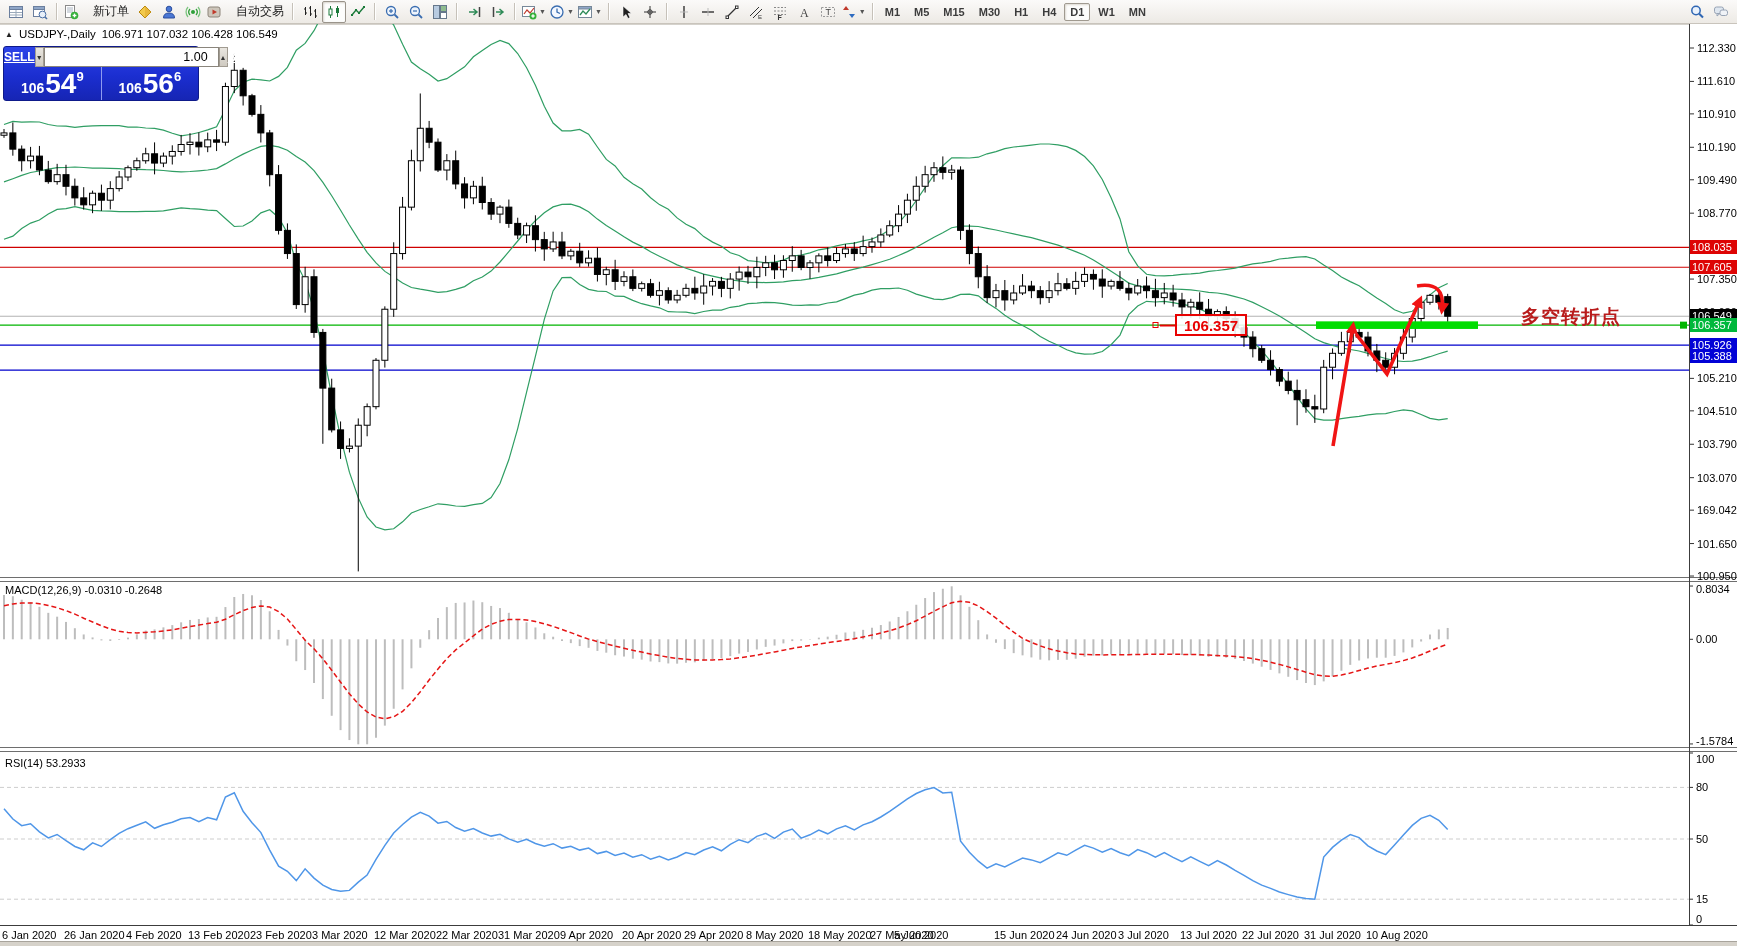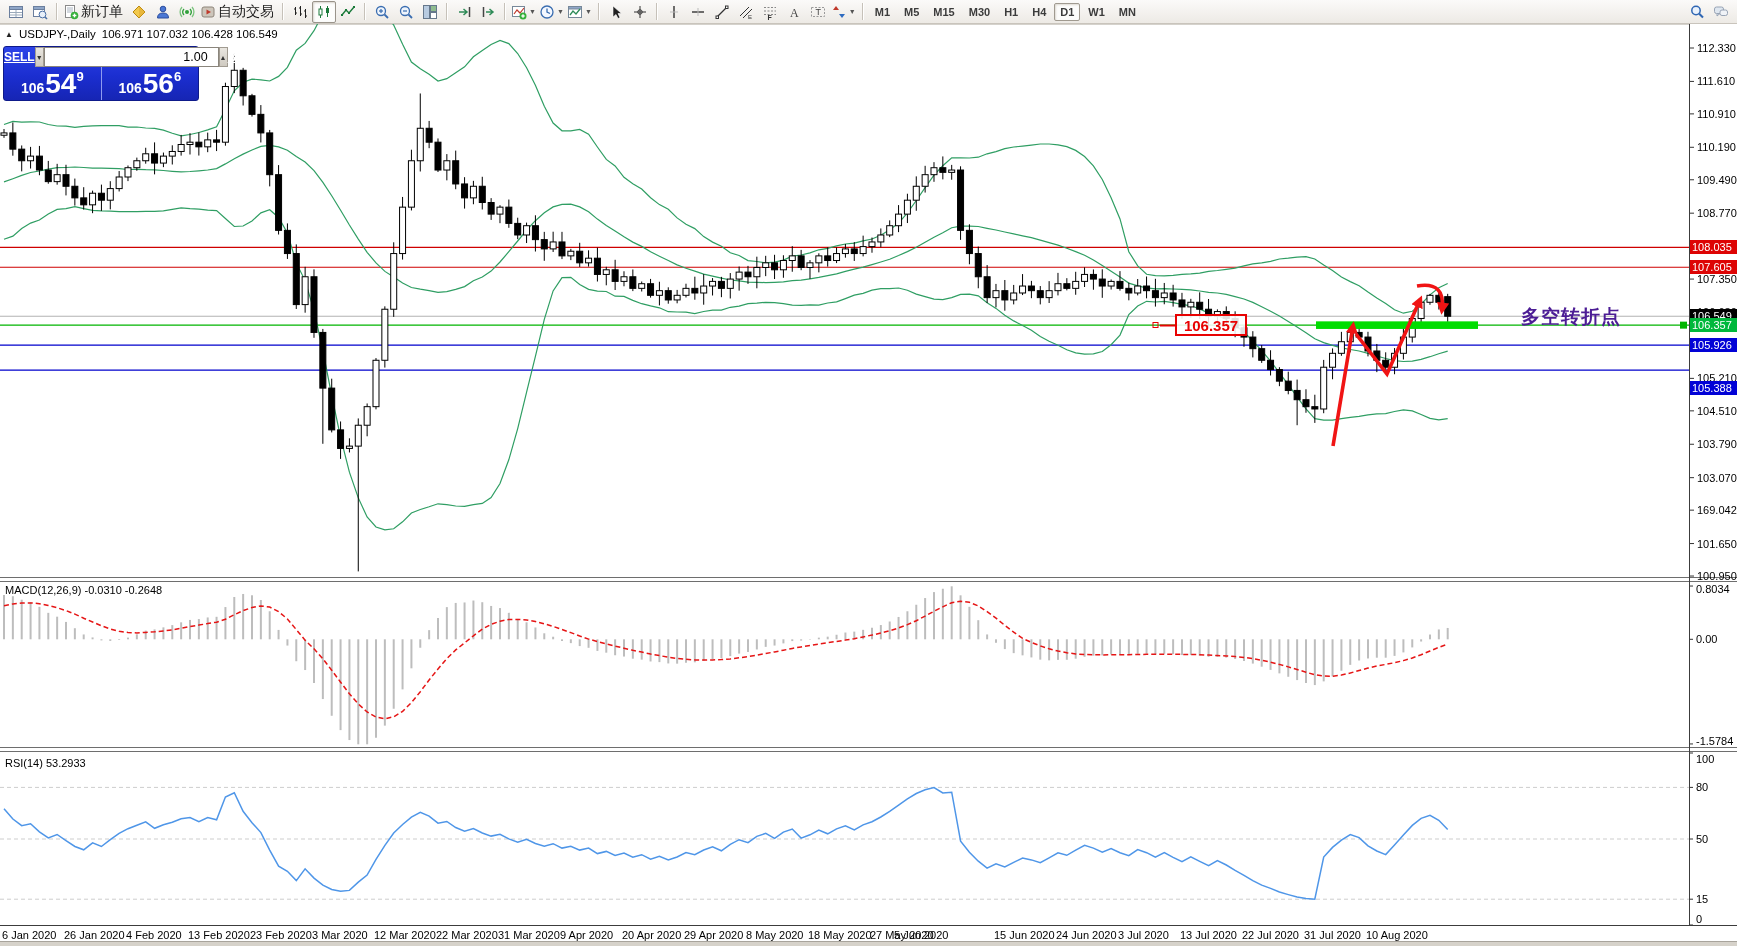--- a/index.html
+++ b/index.html
@@ -6,21 +6,21 @@
   body{width:1737px;height:946px;position:relative;background:#fff;overflow:hidden;
        font-family:"Liberation Sans","DejaVu Sans",sans-serif;}
   
   #toolbar{position:absolute;left:0;top:0;width:1737px;height:24px;box-sizing:border-box;
     background:linear-gradient(#fbfaf9,#edeae5);border-bottom:1px solid #c9c4bc;
     display:flex;align-items:center;padding:0 4px;z-index:30;}
   .tbtn{height:20px;min-width:22px;display:flex;align-items:center;justify-content:center;
     border:1px solid transparent;border-radius:2px;cursor:default;}
   .tbtn.pressed{background:#fdfdfc;border:1px solid #9a948b;box-shadow:inset 1px 1px 2px #d8d4cd;}
   .tbtn svg{display:block;}
-  .tlabel{font-size:14px;color:#1a1a1a;padding:0 3px 0 2px;white-space:nowrap;}
+  .tlabel{font-size:12px;color:#1a1a1a;padding:0 3px 0 2px;white-space:nowrap;margin-left:12px;}
   .dd{font-size:7px;color:#555;margin:0 1px 0 2px;}
   .tsep{width:1px;height:17px;background:#c6c1b9;border-right:1px solid #ffffff;margin:0 4px;}
   .tf{font-size:11px;font-weight:bold;color:#3c3c3c;padding:2px 5px;margin:0 1px;
       border:1px solid transparent;border-radius:2px;}
   .tf.pressed{background:#fcfcfb;border:1px solid #a09a90;box-shadow:inset 1px 1px 2px #ddd9d2;}
   .tspacer{flex:1;}
   
   #symbol-title{position:absolute;left:5px;top:28px;font-size:11.5px;color:#000;z-index:12;
     display:flex;align-items:center;gap:6px;white-space:nowrap;}
   #collapse-icon{font-size:8px;color:#222;}
@@ -52,21 +52,21 @@
   .axlab{position:absolute;font-size:11px;color:#000;white-space:nowrap;z-index:10;}
   .badge{position:absolute;left:1690px;width:46px;height:14px;line-height:14px;font-size:11px;
     color:#fff;padding-left:2px;z-index:12;}
   .bdg-red{background:#dd0404;} .bdg-black{background:#000;} .bdg-green{background:#00b83c;} .bdg-blue{background:#0202d6;}
   .datelab{position:absolute;top:929px;font-size:11px;color:#000;white-space:nowrap;z-index:10;}
   .indlab{position:absolute;font-size:11px;color:#000;z-index:11;white-space:nowrap;}
   
   #price-callout{position:absolute;left:1175px;top:314px;width:72px;height:22px;z-index:13;
     border:2px solid #e80202;color:#e80202;background:rgba(255,255,255,.88);
     font-size:15px;font-weight:bold;display:flex;align-items:center;justify-content:center;box-sizing:border-box;}
-  #turning-point-text{position:absolute;left:1521px;top:304px;z-index:13;color:#4c1d95;
+  #turning-point-text{position:absolute;left:1521px;top:304px;z-index:13;color:#b91c1c;
     font-size:19px;font-weight:bold;letter-spacing:1px;white-space:nowrap;}
   #plot{position:absolute;left:0;top:0;z-index:5;}
 </style>
 </head>
 <body>
 
 <div id="toolbar">
     <div class="tbtn">
       <span>
         <svg width="16" height="16" viewBox="0 0 16 16">
@@ -1008,21 +1008,21 @@
     <div class="axlab" style="left: 1696px; top: 753px;">100</div>
     <div class="axlab" style="left: 1696px; top: 781.4px;">80</div>
     <div class="axlab" style="left: 1696px; top: 833px;">50</div>
     <div class="axlab" style="left: 1696px; top: 893.2px;">15</div>
     <div class="axlab" style="left: 1696px; top: 913px;">0</div>
     <div class="badge bdg-red" style="top: 240.288px;">108.035</div>
     <div class="badge bdg-red" style="top: 260.24px;">107.605</div>
     <div class="badge bdg-black" style="top: 309.238px;">106.549</div>
     <div class="badge bdg-green" style="top: 318.147px;">106.357</div>
     <div class="badge bdg-blue" style="top: 338.146px;">105.926</div>
-    <div class="badge bdg-blue" style="top: 381px;">105.388</div>
+    <div class="badge bdg-blue" style="top: 349px;">105.388</div>
     <div class="datelab" style="left: 2px;">6 Jan 2020</div>
     <div class="datelab" style="left: 64px;">26 Jan 2020</div>
     <div class="datelab" style="left: 126px; text-align: right;">4 Feb 2020</div>
     <div class="datelab" style="left: 188px;">13 Feb 2020</div>
     <div class="datelab" style="left: 250px;">23 Feb 2020</div>
     <div class="datelab" style="left: 312px;">3 Mar 2020</div>
     <div class="datelab" style="left: 374px;">12 Mar 2020</div>
     <div class="datelab" style="left: 436px;">22 Mar 2020</div>
     <div class="datelab" style="left: 498px;">31 Mar 2020</div>
     <div class="datelab" style="left: 560px;">9 Apr 2020</div>

